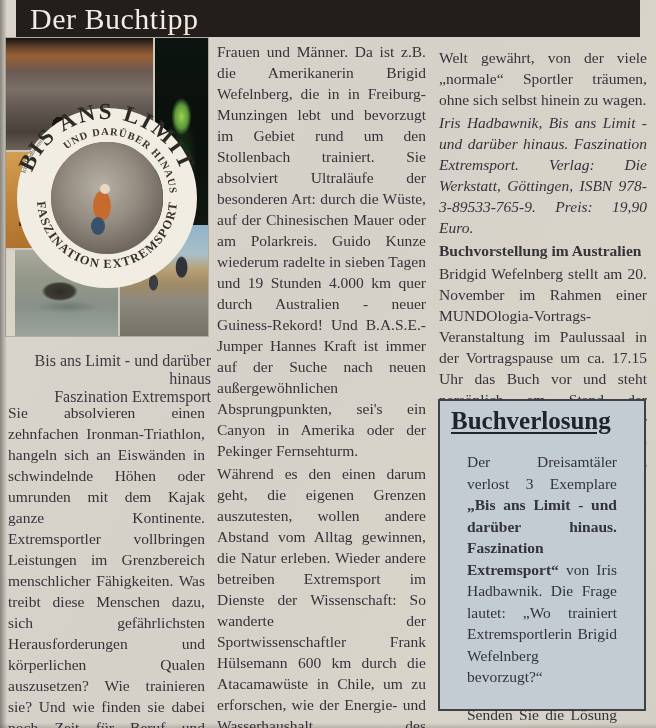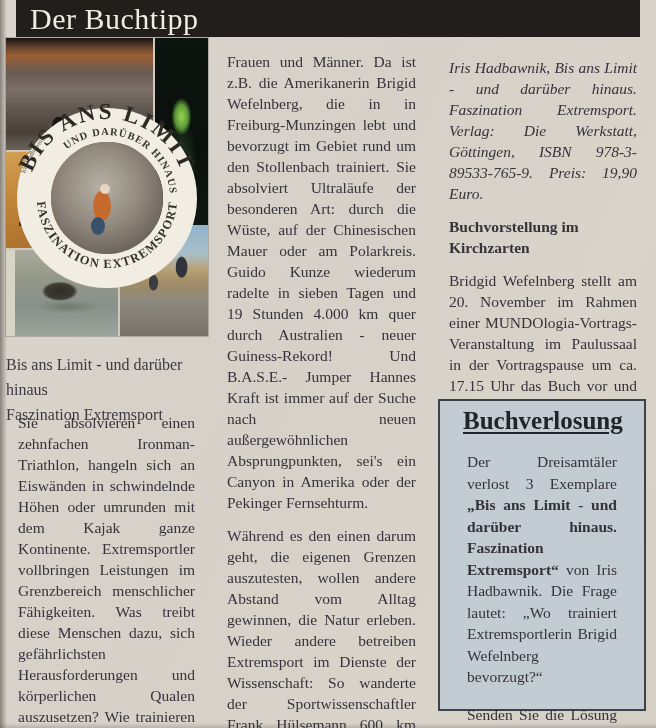--- a/index.html
+++ b/index.html
@@ -13,21 +13,21 @@
   .edge-shadow-bottom{position:absolute;left:0;right:0;bottom:0;height:5px;
     background:linear-gradient(0deg,rgba(40,35,30,.18),rgba(40,35,30,0));}
 
   
   .titlebar{position:absolute;left:16px;top:0;right:16px;height:37px;background:#211e1b;
     color:#efece3;display:flex;align-items:center;padding-left:14px;box-sizing:border-box;}
   .titlebar span{font-size:30px;letter-spacing:.5px;}
 
   
   .col{position:absolute;text-align:justify;}
-  .col p{margin:12px;font-size:15.5px;line-height:21px;text-align:justify;hyphens:auto;}
+  .col p{margin:2px;font-size:15.5px;line-height:21px;text-align:justify;hyphens:auto;}
   .col-left{left:6px;top:38px;width:201px;}
   .col-mid{left:215px;top:39px;width:213px;}
   .col-right{left:437px;top:45px;width:212px;}
   .col-right p{overflow-wrap:anywhere;}
   p.italic{font-style:italic;}
   p.bold{font-weight:bold;text-align:left;}
 
   
   .cover{position:relative;width:202px;height:298px;background:#cfc9bd;
     box-shadow:0 0 0 1px rgba(120,112,100,.4);}
@@ -55,28 +55,28 @@
       linear-gradient(180deg,#a9aa9b 0%,#939788 35%,#87918a 65%,#9aa49b 100%);}
   .ph-kayak .strip{position:absolute;left:0;top:0;bottom:0;width:9px;background:#d8d4c6;}
   .ph-cyclists{left:114px;top:187px;width:88px;height:111px;
     background:
       radial-gradient(ellipse 9px 16px at 70% 38%, #30333a 60%, rgba(0,0,0,0) 70%),
       radial-gradient(ellipse 7px 12px at 38% 52%, #3a3d42 60%, rgba(0,0,0,0) 70%),
       linear-gradient(180deg,#8fb3c9 0%,#a9bfc9 26%,#b7a175 40%,#a18c66 52%,#8e897e 68%,#767268 100%);}
   .cover svg{position:absolute;left:0;top:0;}
 
   
-  .caption{position:absolute;left:6px;top:352px;width:205px;font-size:16px;line-height:25px;color:#3b3a41;}
+  .caption{position:absolute;left:6px;top:352px;width:205px;font-size:16px;line-height:18px;color:#3b3a41;text-align:right;}
 
   .left-body{position:absolute;left:6px;top:400px;width:201px;}
 
   
   .raffle{position:absolute;left:438px;top:399px;width:208px;height:312px;box-sizing:border-box;
     background:#c3ccd2;border:2px solid #3d4248;padding:6px 11px;}
-  .raffle h2{margin:0 0 5px 12px;font-size:25px;color:#20242b;
+  .raffle h2{margin:0 0 5px 0;font-size:25px;color:#20242b;
     text-decoration:underline;text-decoration-thickness:2px;text-underline-offset:3px;}
   .raffle p{margin:16px;font-size:15.5px;line-height:21.5px;text-align:justify;hyphens:auto;overflow-wrap:anywhere;}
   .raffle .b{font-weight:bold;}
 </style>
 </head>
 <body>
 
 <div class="titlebar">
   <span>Der Buchtipp</span>
 </div>
@@ -134,22 +134,23 @@
 
 </div>
 
 <div class="col col-mid">
   <p>Frauen und Männer. Da ist z.B. die Amerikanerin Brigid Wefelnberg, die in in Freiburg-Munzingen lebt und bevorzugt im Gebiet rund um den Stollenbach trainiert. Sie absolviert Ultraläufe der besonderen Art: durch die Wüste, auf der Chinesischen Mauer oder am Polarkreis. Guido Kunze wiederum radelte in sieben Tagen und 19 Stunden 4.000 km quer durch Australien - neuer Guiness-Rekord! Und B.A.S.E.- Jumper Hannes Kraft ist immer auf der Suche nach neuen außergewöhnlichen Absprungpunkten, sei's ein Canyon in Amerika oder der Pekinger Fernsehturm.</p>
   <p>Während es den einen darum geht, die eigenen Grenzen auszutesten, wollen andere Abstand vom Alltag gewinnen, die Natur erleben. Wieder andere betreiben Extremsport im Dienste der Wissenschaft: So wanderte der Sportwissenschaftler Frank Hülsemann 600 km durch die Atacamawüste in Chile, um zu erforschen, wie der Energie- und Wasserhaushalt des menschlichen Organismus unter Extrembelastung reagiert.</p>
 
 </div>
 
 <div class="col col-right">
+  <p>Welt gewährt, von der viele „normale“ Sportler träumen, ohne sich selbst hinein zu wagen.</p>
   <p class="italic">Iris Hadbawnik, Bis ans Limit - und darüber hinaus. Faszination Extremsport. Verlag: Die Werkstatt, Göttingen, ISBN 978-3-89533-765-9. Preis: 19,90 Euro.</p>
-  <p class="bold">Buchvorstellung im Kirchzarten</p>
+  <p class="bold">Buchvorstellung im Australien</p>
   <p>Bridgid Wefelnberg stellt am 20. November im Rahmen einer MUNDOlogia-Vortrags-Veranstaltung im Paulussaal in der Vortragspause um ca. 17.15 Uhr das Buch vor und steht persönlich am Stand der Adventure Company zur Signierung und für Auskünfte zur Verfügung. Nähere Infos unter www.mundologia.de/mundologia-reihe</p>
 </div>
 
 <div class="raffle">
   <h2>Buchverlosung</h2>
   <p><span>Der Dreisamtäler verlost 3 Exemplare </span><span class="b">„Bis ans Limit - und darüber hinaus. Faszination Extremsport“</span><span> von Iris Hadbawnik. Die Frage lautet: „Wo trainiert Extremsportlerin Brigid Wefelnberg bevorzugt?“</span></p>
   <p>Senden Sie die Lösung per Postkarte an den Dreisam Verlag GmbH, Freiburger Str. 6 in 79199 Kirchzarten, per Fax an 07661 / 3532 oder per E-Mail an info@dreisamtaeler.de.</p>
 
 </div>
 

